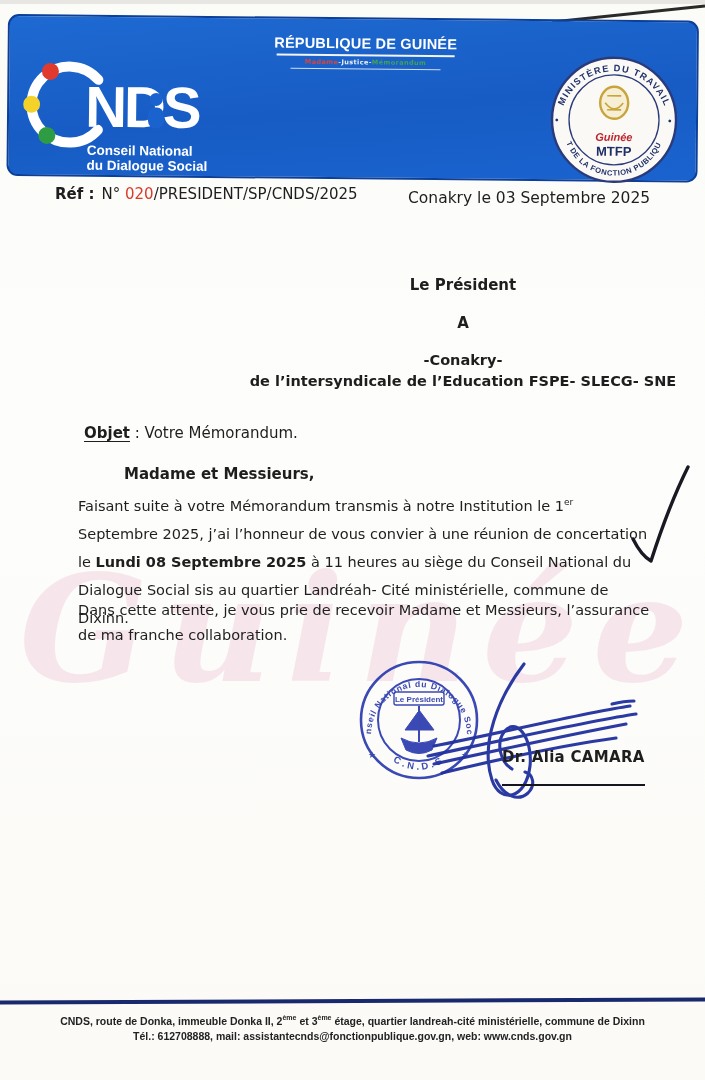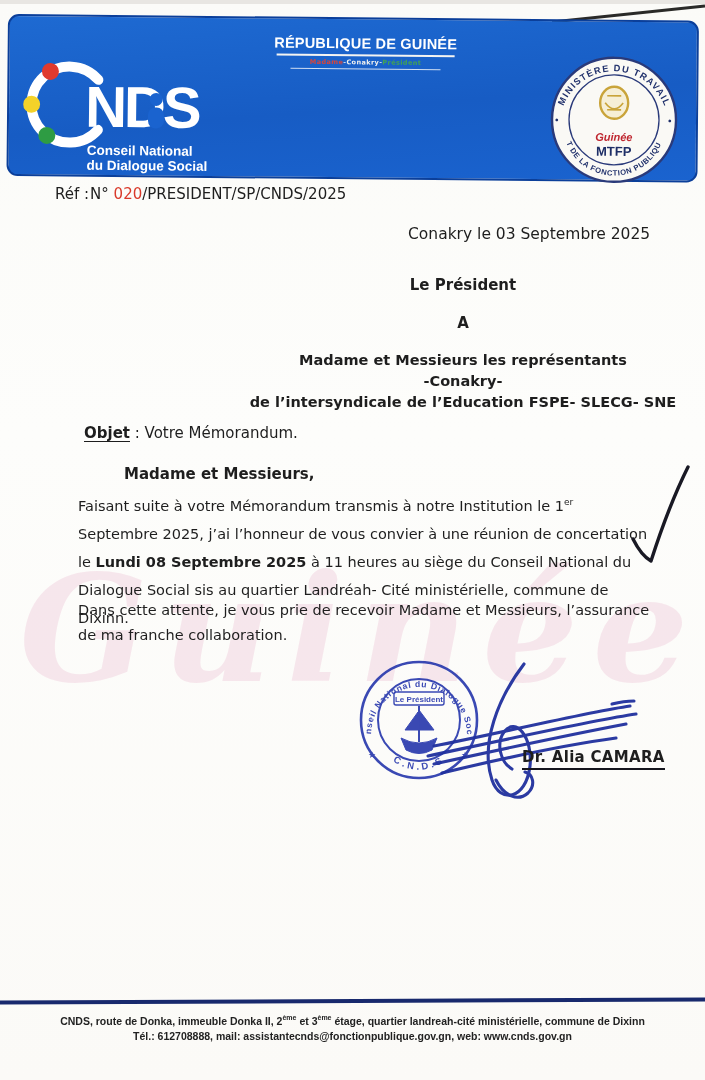--- a/index.html
+++ b/index.html
@@ -31,23 +31,23 @@
     font-family:"Liberation Sans",sans-serif;
     font-size:14.5px;font-weight:800;letter-spacing:.2px;white-space:nowrap;
   }
   .republic .rule1{height:2px;background:#f4f4f2;width:178px;margin:3px auto 2px;}
   .republic .motto{font-size:6.5px;font-weight:700;letter-spacing:.4px;}
   .motto .w1{color:#d8453a;} .motto .w2{color:#f2f2ef;} .motto .w3{color:#44a352;}
   .republic .rule2{height:1px;background:rgba(240,245,250,.85);width:150px;margin:2px auto 0;}
   .seal-svg{position:absolute;left:535px;top:34px;}
   
   .refline{position:absolute;left:55px;top:181px;font-size:15px;z-index:2;white-space:nowrap;}
-  .refline .lbl{font-weight:400;margin-right:1px;}
+  .refline .lbl{font-weight:700;margin-right:7px;}
   .refline .red{color:#d93a2b;}
-  .placedate{position:absolute;left:408px;top:185px;font-size:15.5px;z-index:2;white-space:nowrap;margin-top:36px;}
+  .placedate{position:absolute;left:408px;top:185px;font-size:15.5px;z-index:2;white-space:nowrap;}
   
   .addr{position:absolute;left:222px;top:272px;width:482px;text-align:center;z-index:2;}
   .addr .from{font-size:15px;font-weight:800;margin-bottom:20px;}
   .addr .to-a{font-size:15px;font-weight:800;margin-bottom:18px;}
   .addr .l{font-size:14.5px;font-weight:800;line-height:21px;}
   
   .objet{position:absolute;left:84px;top:420px;font-size:15px;z-index:2;}
   .objet .lbl{font-weight:800;text-decoration:underline;text-underline-offset:3px;}
   .salut{position:absolute;left:92px;top:461px;font-size:15px;font-weight:800;z-index:2;margin-left:32px;}
   .para1{position:absolute;left:78px;top:484px;width:574px;font-size:14.5px;line-height:28px;z-index:2;}
@@ -61,21 +61,21 @@
     font-size:148px;letter-spacing:14px;color:#e9b6cd;opacity:.30;
     transform:scaleX(1.02);white-space:nowrap;
   }
   
   .stamp-svg{position:absolute;left:354px;top:650px;z-index:3;}
   .sig-svg{position:absolute;left:376px;top:642px;z-index:4;}
   .check-svg{position:absolute;left:618px;top:455px;z-index:4;}
   .signer{
     position:absolute;left:502px;top:744px;z-index:5;
     font-size:15px;font-weight:800;letter-spacing:.3px;
-    border-bottom:2.2px solid #15151d;padding-bottom:2px;white-space:nowrap;margin-left:20px;
+    border-bottom:2.2px solid #15151d;padding-bottom:18px;white-space:nowrap;
   }
   
   .footer-rule{position:absolute;left:0;top:995px;width:705px;height:3.5px;background:#18296d;transform:rotate(-0.25deg);z-index:2;}
   .footer{
     position:absolute;left:0;top:1006px;width:705px;text-align:center;z-index:2;
     font-family:"Liberation Sans",sans-serif;font-size:10.5px;font-weight:700;line-height:15px;color:#222;
   }
   .footer sup{font-size:7px;}
   svg text{font-family:"Liberation Sans",sans-serif;}
 </style>
@@ -98,21 +98,21 @@
       <text x="62" y="84" font-size="58" font-weight="800" fill="#ffffff" letter-spacing="-3">NDS</text>
       <circle cx="133" cy="56" r="6.5" fill="#1a63cf"></circle>
       <rect x="125" y="64" width="16" height="21" rx="7.5" fill="#1a63cf"></rect>
       <text x="64" y="112" font-size="13.5" font-weight="700" fill="#ffffff">Conseil National</text>
       <text x="64" y="127" font-size="13.5" font-weight="700" fill="#ffffff">du Dialogue Social</text>
     </svg>
 
     <div class="republic">
       <div class="title">RÉPUBLIQUE DE GUINÉE</div>
       <div class="rule1"></div>
-      <div class="motto"><span class="w1">Madame</span><span class="w2">-</span><span class="w2">Conakry</span><span class="w2">-</span><span class="w3">Président</span></div>
+      <div class="motto"><span class="w1">Madame</span><span class="w2">-</span><span class="w2">Justice</span><span class="w2">-</span><span class="w3">Mémorandum</span></div>
       <div class="rule2"></div>
     </div>
 
     <svg class="seal-svg" width="140" height="132" viewBox="0 0 140 132">
       <defs>
         <path id="sealTop" d="M 18,84 A 54,54 0 1 1 122,84"></path>
         <path id="sealBottom" d="M 22,86 A 51,51 0 0 0 118,86"></path>
       </defs>
       <circle cx="70" cy="64" r="62" fill="#faf9f5" stroke="#2a3a7a" stroke-width="2.4"></circle>
       <circle cx="70" cy="64" r="45" fill="none" stroke="#2a3a7a" stroke-width="1.3"></circle>
@@ -132,21 +132,20 @@
   </div>
 
   <div class="refline">
     <span class="lbl">Réf :</span><span>N° </span><span class="red">020</span><span>/PRESIDENT/SP/CNDS/2025</span>
   </div>
   <div class="placedate">Conakry le 03 Septembre 2025</div>
 
   <div class="addr">
     <div class="from">Le Président</div>
     <div class="to-a">A</div>
-    <div class="l">Madame et Messieurs les représentants</div>
     <div class="l">-Conakry-</div>
     <div class="l">de l’intersyndicale de l’Education FSPE- SLECG- SNE</div>
   </div>
 
   <div class="objet">
     <span class="lbl">Objet</span><span> : </span><span>Votre Mémorandum.</span>
   </div>
 
   <div class="salut">Madame et Messieurs,</div>
 

